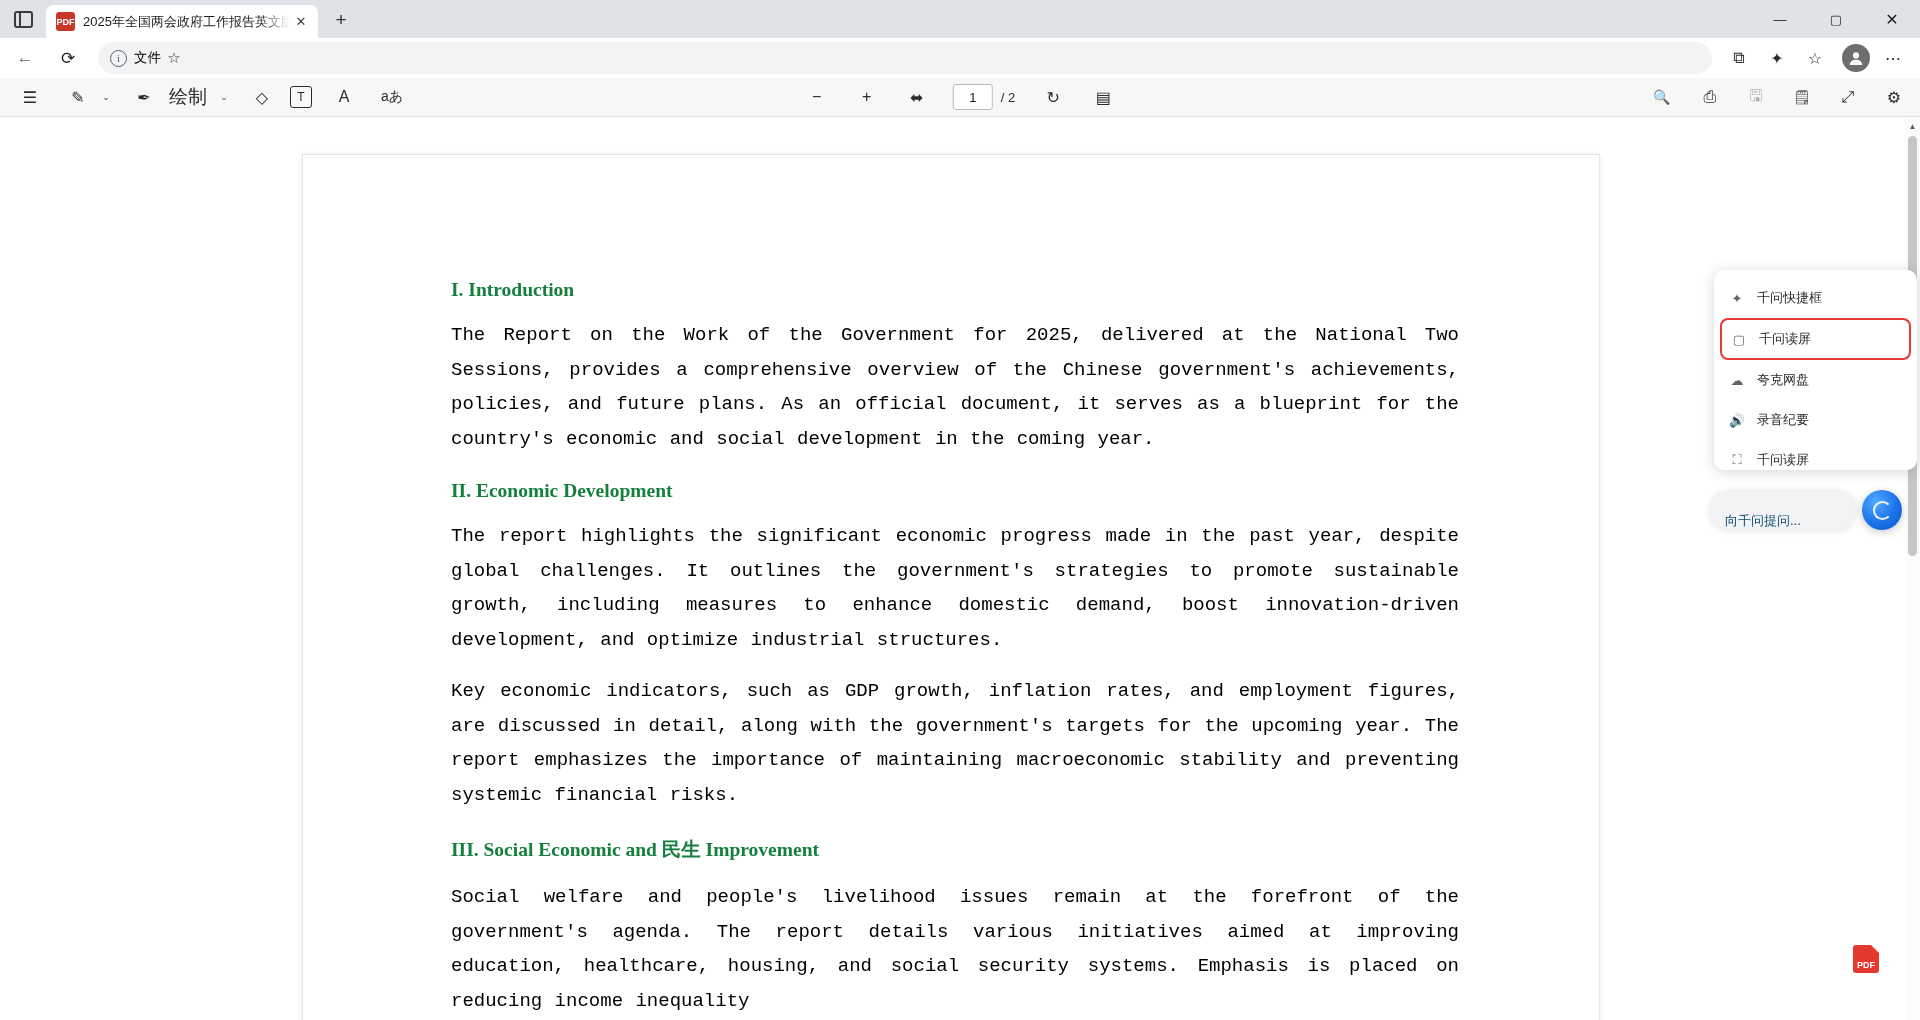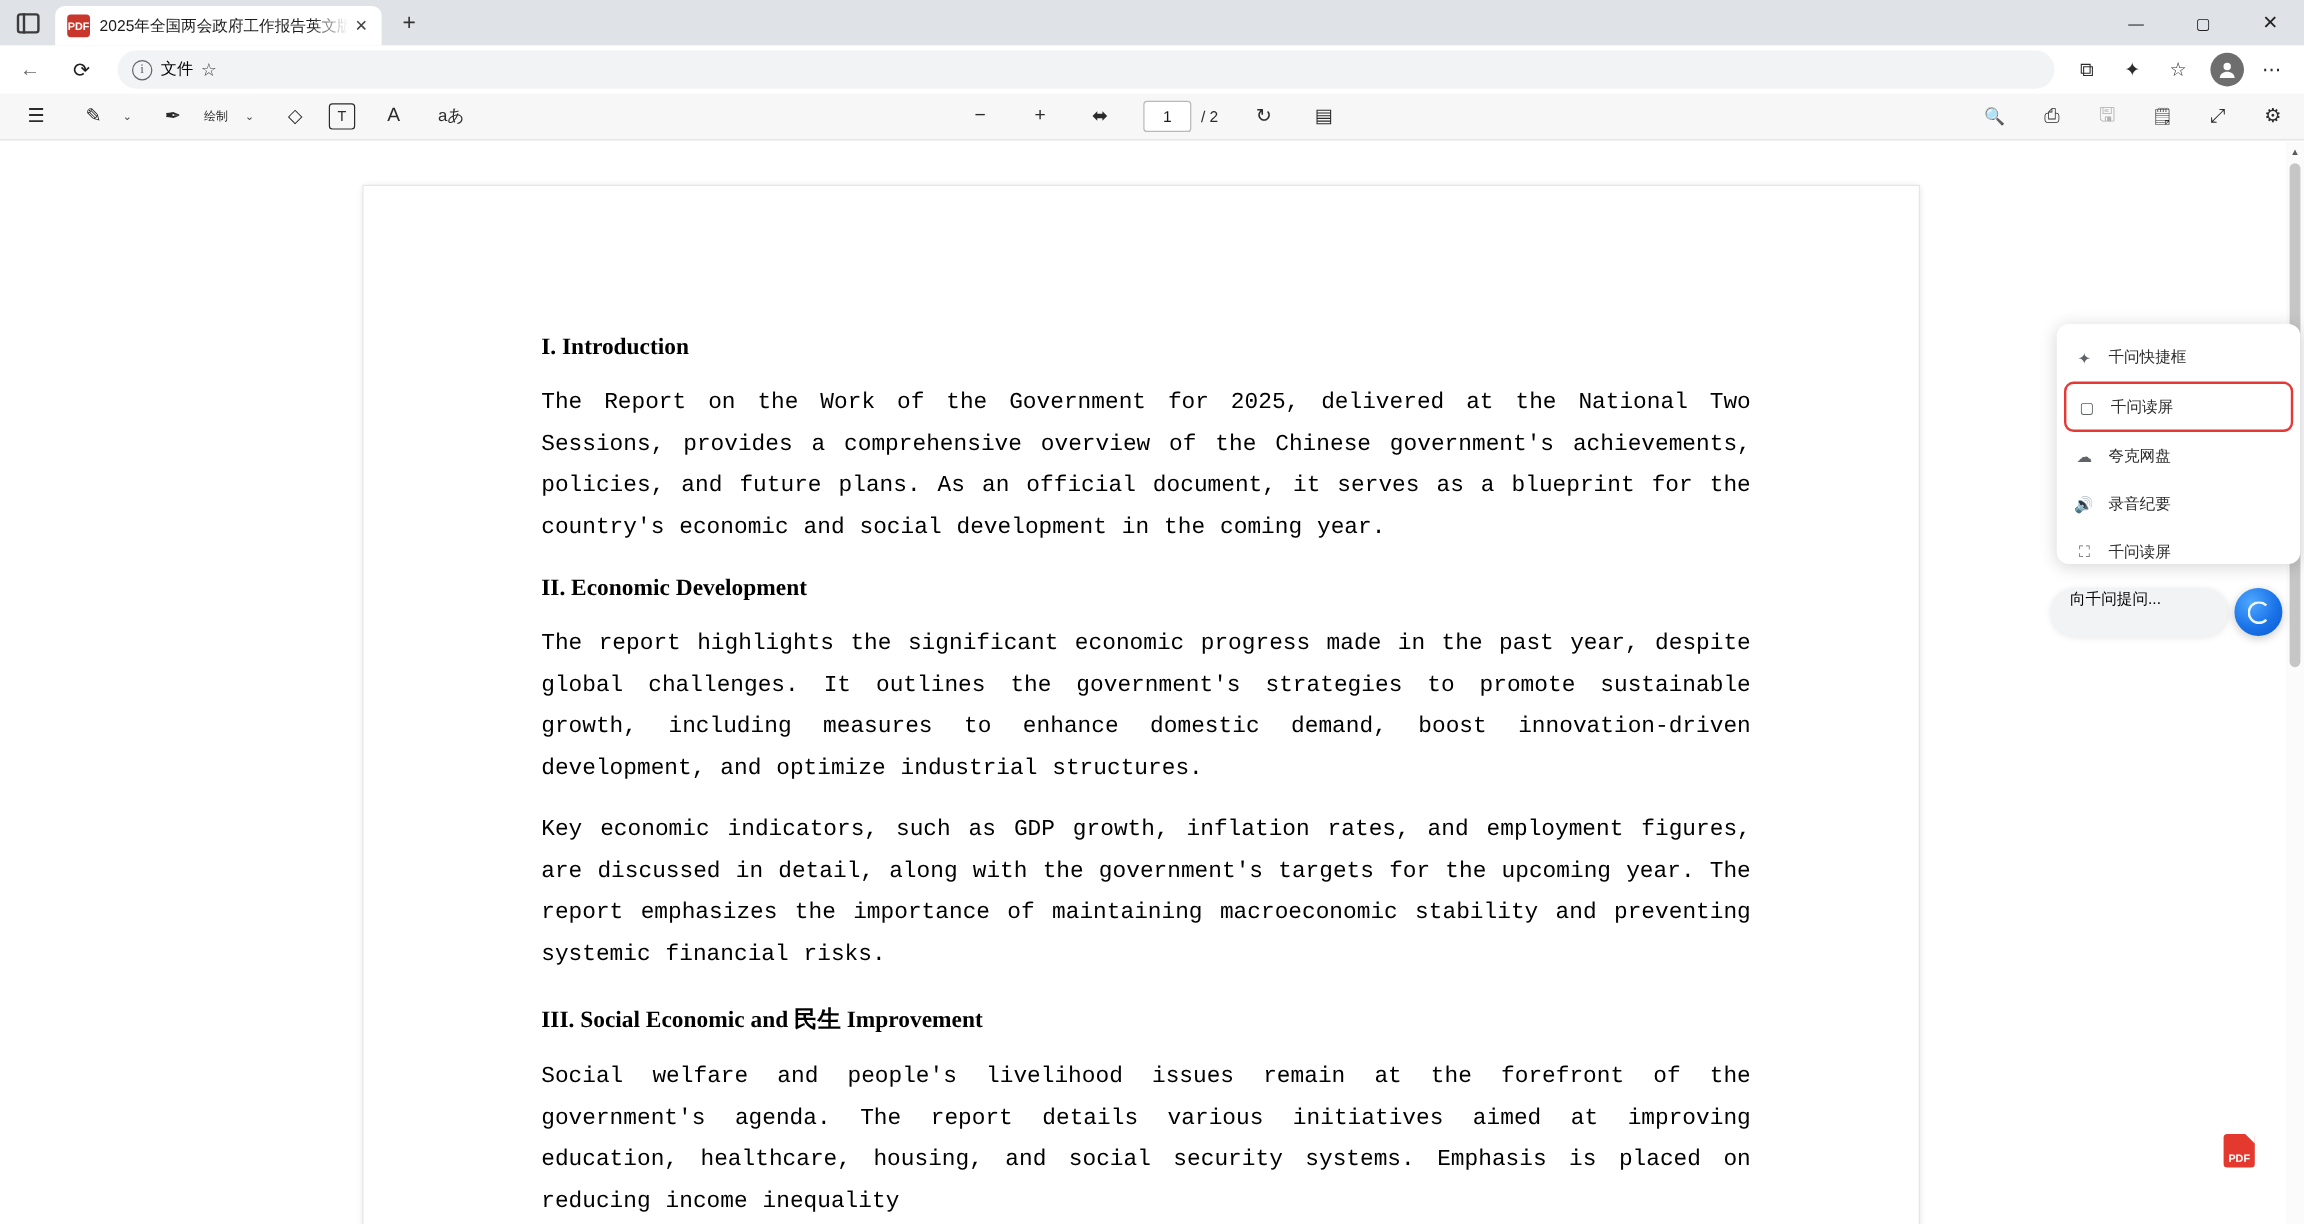--- a/index.html
+++ b/index.html
@@ -107,21 +107,21 @@
   .pdf-toolbar {
     position: absolute; top: 78px; left: 0; width: 1920px; height: 39px;
     background: #f7f7f7; border-bottom: 1px solid #e2e2e2;
     display: flex; align-items: center;
   }
   .pt-btn {
     height: 30px; min-width: 32px; padding: 0 5px; margin: 0 2px;
     display: flex; align-items: center; justify-content: center;
     font-size: 16px; color: #2b2b2b; border-radius: 4px;
   }
-  .pt-btn.lbl { font-size: 10px; gap: 5px; }
+  .pt-btn.lbl { font-size: 19px; gap: 5px; }
   .pt-caret { font-size: 9px; color: #444; width: 20px; display:flex; align-items:center; justify-content:center; }
   .pt-center { position: absolute; left: 50%; transform: translateX(-50%); display: flex; align-items: center; }
   .page-input {
     width: 40px; height: 26px; border: 1px solid #b9b9b9; border-radius: 3px;
     background: #fff; font-size: 13px; text-align: center; color: #1b1b1b;
     display: flex; align-items: center; justify-content: center; margin: 0 8px;
   }
   .page-total { font-size: 13px; color: #2b2b2b; margin-right: 8px; }
   .pt-right { position: absolute; right: 8px; display: flex; align-items: center; }
 
@@ -135,21 +135,21 @@
     background: #fff; box-shadow: 0 0 0 1px #e6e6e6, 0 1px 6px rgba(0,0,0,.14);
   }
   .doc-inner { padding: 100px 140px 0 148px; }
   .doc-title {
     font-family: "Liberation Serif", serif;
     font-size: 23px; font-weight: bold; text-align: center; color: #000;
     letter-spacing: .2px;
   }
   .doc-h2 {
     font-family: "Liberation Serif", serif;
-    font-size: 19.5px; font-weight: bold; color: #000000; margin-top: 24px;
+    font-size: 19.5px; font-weight: bold; color: #15803d; margin-top: 24px;
   }
   .doc-p {
     font-family: Liberation Mono, monospace;
     font-size: 19px; color: #000; line-height: 34.5px;
     text-align: justify; text-justify: inter-word; margin-top: 17px;
     word-spacing: 1px;
   }
 
   
   .scrollbar {
@@ -179,22 +179,22 @@
     width: 18px; height: 18px; display: flex; align-items: center;
     justify-content: center; color: #5f6368; font-size: 13px;
   }
   .ai-item.highlight {
     border: 2px solid #e53935; border-radius: 8px;
     margin: 0 6px; padding: 0 8px; height: 42px;
   }
   .ai-input-wrap {
     position: absolute; left: 1709px; top: 490px; width: 148px; height: 40px;
     background: #f2f3f5; border-radius: 20px;
-    display: flex; align-items: flex-start; padding: 0 16px;
-    font-size: 13px; color: #000000;
+    display: flex; align-items: flex-end; padding: 0 16px;
+    font-size: 13px; color: #0c4a6e;
     box-shadow: 0 1px 6px rgba(0,0,0,.10);
   }
   .ai-orb {
     position: absolute; left: 1862px; top: 490px; width: 40px; height: 40px;
     border-radius: 50%;
     background: radial-gradient(circle at 35% 30%, #4fa8ff 0%, #1a73e8 55%, #0b57d0 100%);
     box-shadow: 0 2px 8px rgba(0,0,0,.22);
     display: flex; align-items: center; justify-content: center;
   }
   .ai-orb::after {

